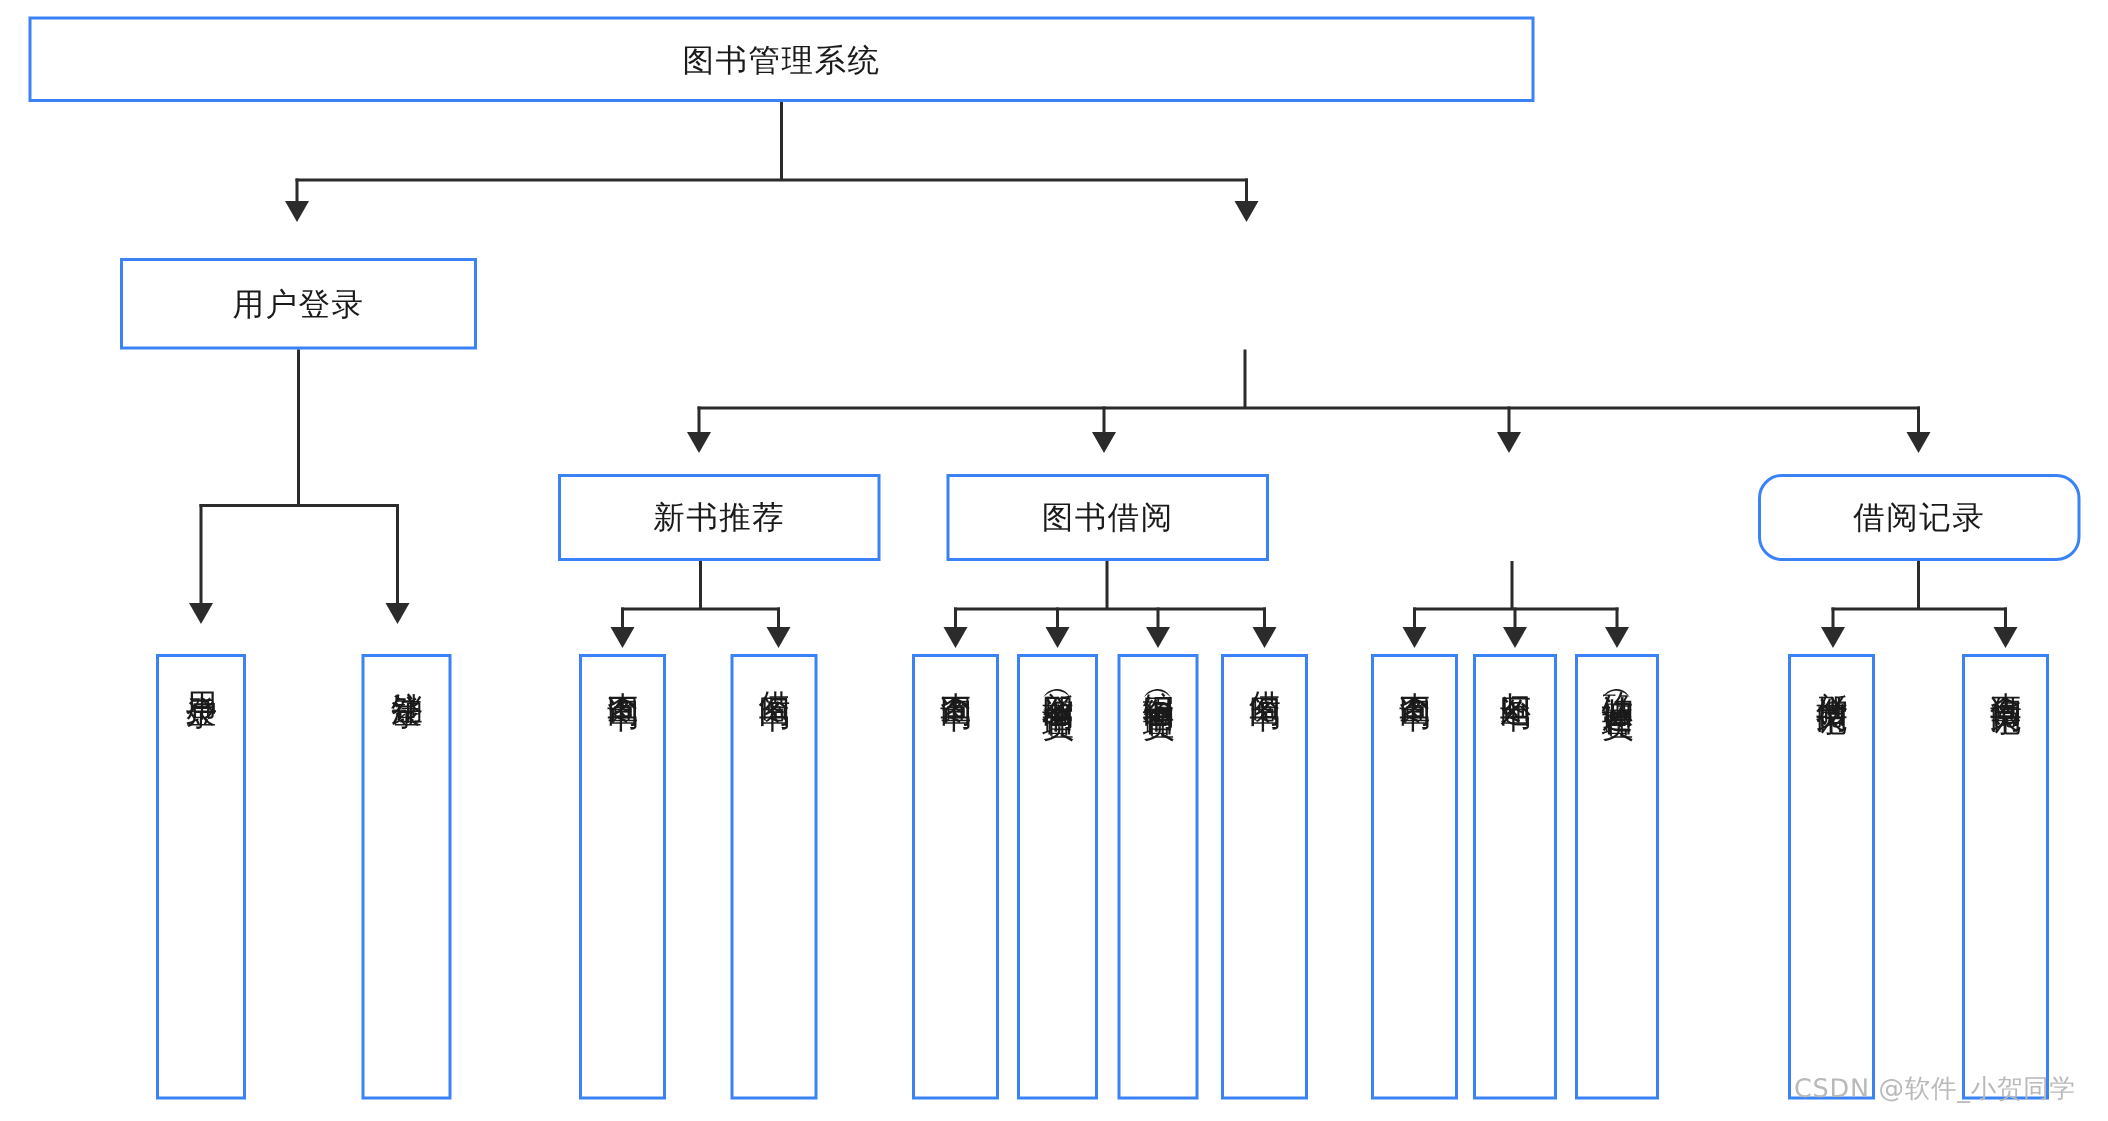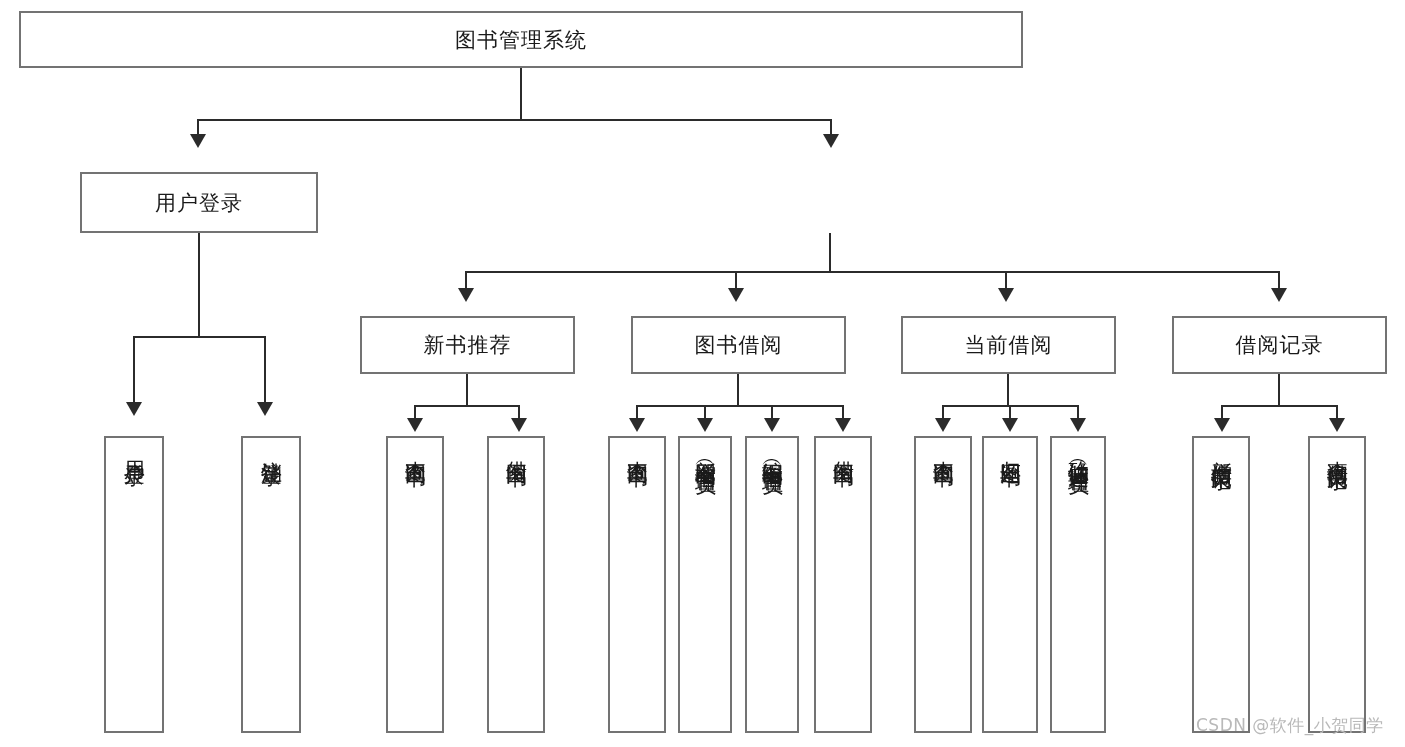--- a/index.html
+++ b/index.html
@@ -17,21 +17,21 @@
     height: 747px;
     background: #ffffff;
     overflow: hidden;
   }
 
   
   .node {
     position: absolute;
     box-sizing: border-box;
     background: #ffffff;
-    border: 2px solid #737373;
+    border: 2px solid #3b82f6;
     display: flex;
     align-items: center;
     justify-content: center;
     color: #1a1a1a;
   }
   .node.horiz {
     font-size: 21px;
     letter-spacing: 1px;
     white-space: nowrap;
   }
@@ -113,30 +113,27 @@
   <div class="hline" style="left:465px; top:271px; width:815px; height:2px;"></div>
   <div class="vline" style="left:465px; top:271px; width:2px; height:19px;"></div>
   <div class="arrow" style="left:458px; top:288px;"></div>
   <div class="vline" style="left:735px; top:271px; width:2px; height:19px;"></div>
   <div class="arrow" style="left:728px; top:288px;"></div>
   <div class="vline" style="left:1005px; top:271px; width:2px; height:19px;"></div>
   <div class="arrow" style="left:998px; top:288px;"></div>
   <div class="vline" style="left:1278px; top:271px; width:2px; height:19px;"></div>
   <div class="arrow" style="left:1271px; top:288px;"></div>
 
-  <div class="node horiz" style="left:360px; top:316px; width:215px; height:58px;">
+  <div class="node horiz" style="left:372px; top:316px; width:215px; height:58px;">
     <span>新书推荐</span>
   </div>
   <div class="node horiz" style="left:631px; top:316px; width:215px; height:58px;justify-content:center;">
     <span>图书借阅</span>
   </div>
-  <div class="node horiz" style="left:901px; top:316px; width:215px; height:58px;">
-    <span>当前借阅</span>
-  </div>
-  <div class="node horiz" style="left:1172px; top:316px; width:215px; height:58px;">
+  <div class="node horiz" style="left:1172px; top:316px; width:215px; height:58px;border-radius:16px;">
     <span>借阅记录</span>
   </div>
 
   <div class="vline" style="left:466px; top:374px; width:2px; height:32px;"></div>
   <div class="hline" style="left:414px; top:405px; width:106px; height:2px;"></div>
   <div class="vline" style="left:414px; top:405px; width:2px; height:14px;"></div>
   <div class="arrow" style="left:407px; top:418px;"></div>
   <div class="vline" style="left:518px; top:405px; width:2px; height:14px;"></div>
   <div class="arrow" style="left:511px; top:418px;"></div>
 

